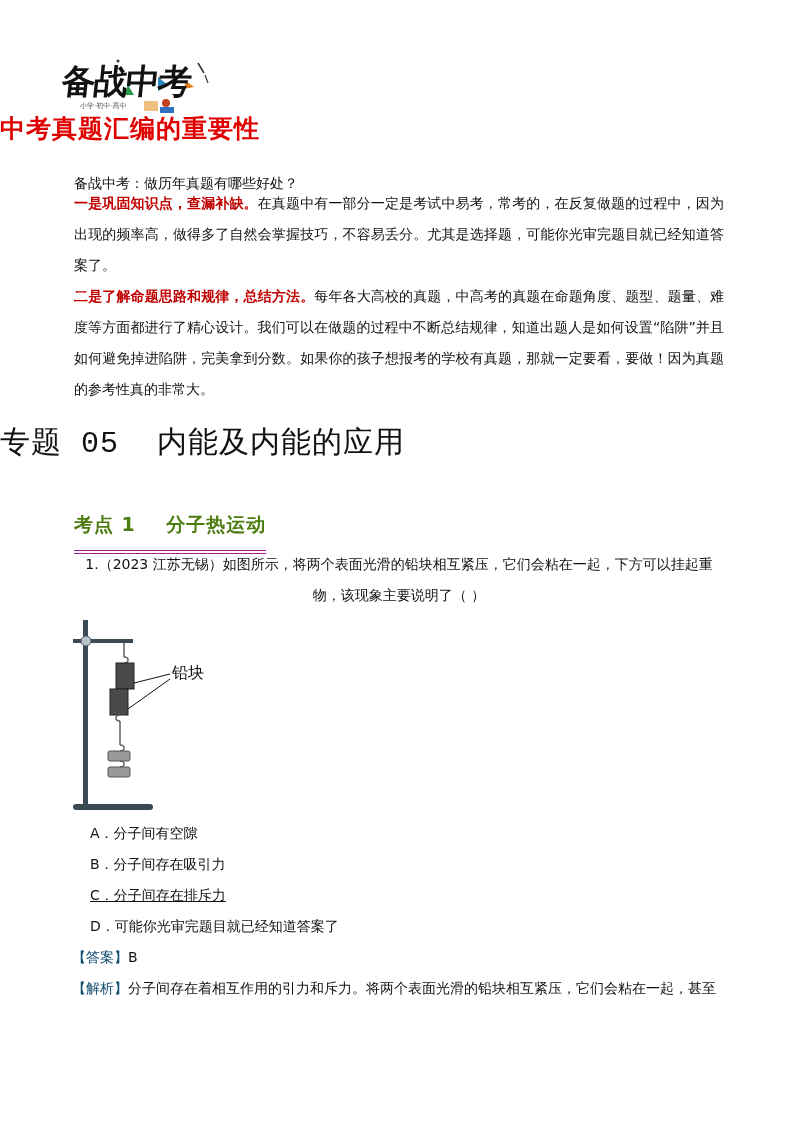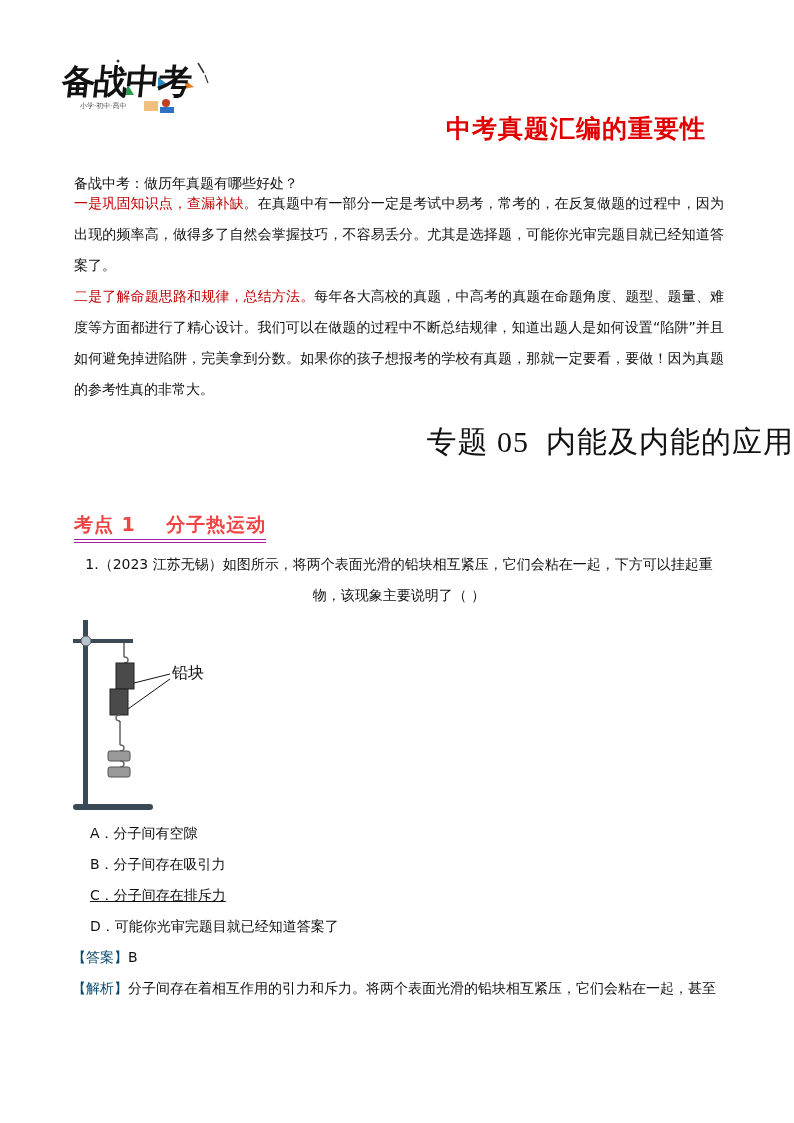--- a/index.html
+++ b/index.html
@@ -4,28 +4,28 @@
 <style>
   html, body { margin: 0; padding: 0; background: #ffffff; }
   body { width: 794px; height: 1123px; position: relative; overflow: hidden;
          font-family: "DejaVu Sans", "Liberation Sans", sans-serif; color: #111; }
   .abs { position: absolute; }
   .logo { left: 58px; top: 55px; width: 155px; height: 65px; }
   .logo-text { position: absolute; left: 4px; top: 4px; font-size: 34px; font-weight: bold;
                letter-spacing: -2px; color: #111; font-family: "DejaVu Sans", sans-serif;
                transform: skew(-6deg); white-space: nowrap; }
   .logo-sub { position: absolute; left: 22px; top: 46px; font-size: 7px; color: #555; white-space: nowrap; }
-  .main-title { left: 0; width: 706px; top: 112px; text-align: right; font-size: 25px;
+  .main-title { left: 0; width: 706px; top: 112px; text-align: left; font-size: 25px;
                 font-weight: bold; color: #e00000; letter-spacing: 1px; }
   .para { left: 74px; width: 650px; font-size: 14px; line-height: 31px; text-align: justify; }
-  .hl-red { color: #c00000; font-weight: normal; }
-  .topic-title { left: 0; width: 794px; top: 422px; text-align: right; font-size: 30px;
-                 font-family: Liberation Serif, serif; color: #111; letter-spacing: 1px; }
-  .kp-title { left: 74px; top: 512px; font-size: 19px; font-weight: bold; color: #ef4444;
-              border-bottom: 4px double #a020a0; padding-bottom: 1px; letter-spacing: 1px; }
+  .hl-red { color: #c00000; font-weight: bold; }
+  .topic-title { left: 0; width: 794px; top: 422px; text-align: left; font-size: 30px;
+                 font-family: Liberation Mono, monospace; color: #111; letter-spacing: 1px; }
+  .kp-title { left: 74px; top: 512px; font-size: 19px; font-weight: bold; color: #4d7c0f;
+              border-bottom: 4px double #a020a0; padding-bottom: 12px; letter-spacing: 1px; }
   .question { left: 74px; width: 650px; top: 549px; font-size: 14px; line-height: 31px; text-align: center; }
   .figure { left: 70px; top: 617px; width: 180px; height: 198px; }
   .option { left: 90px; font-size: 14px; }
   .answer-label { color: #0c4a6e; }
 </style>
 </head>
 <body>
 
 <div class="abs logo">
   <svg width="155" height="65" style="position:absolute;left:0;top:0">

